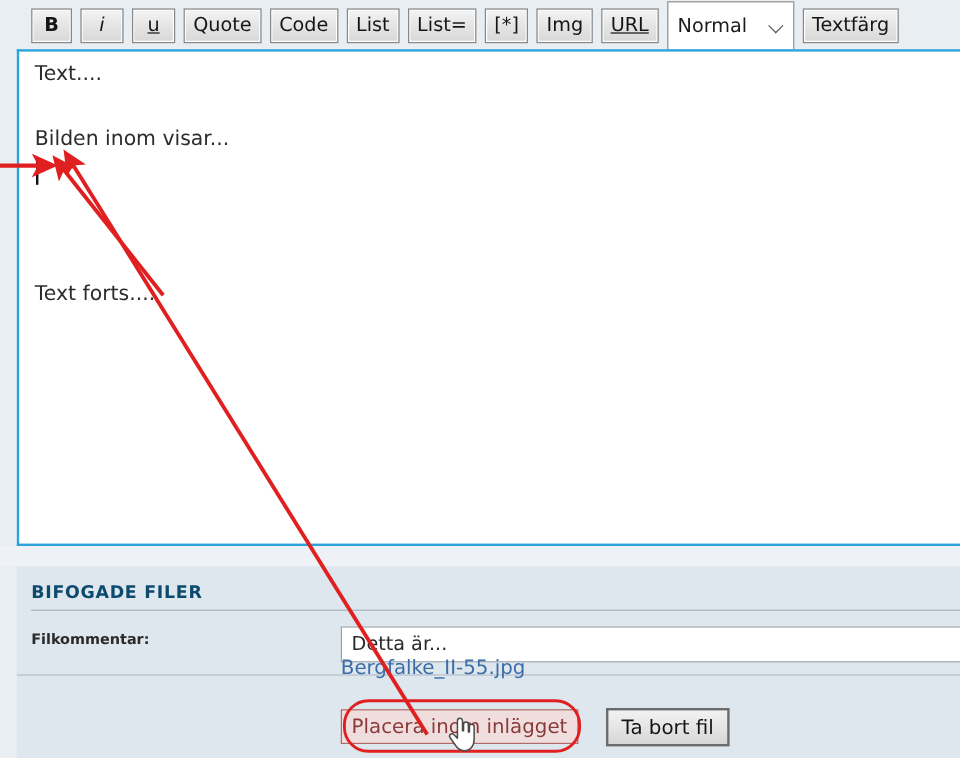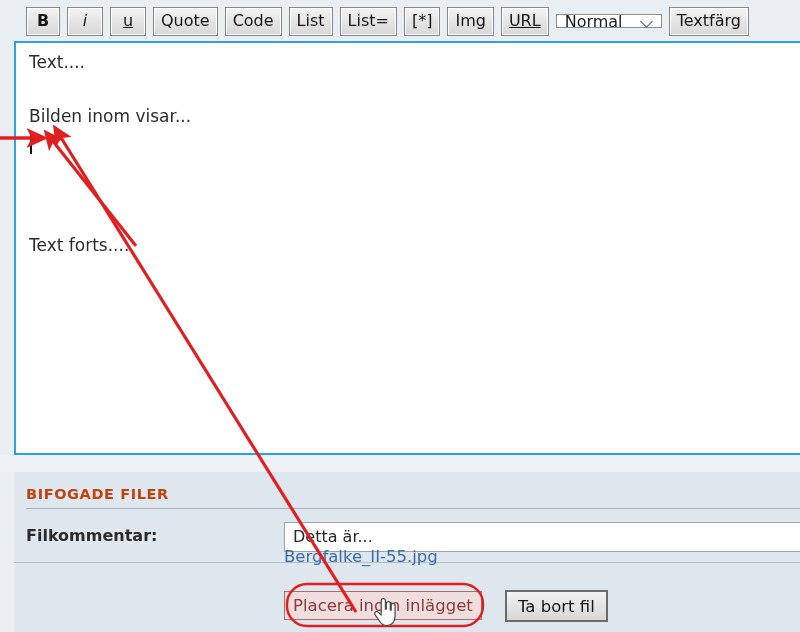--- a/index.html
+++ b/index.html
@@ -55,21 +55,21 @@
     user-select: none;
   }
   .tbtn.bold  { font-weight: bold; min-width: 18px; }
   .tbtn.ital  { font-style: italic; min-width: 14px; padding: 0 10px; }
   .tbtn.und   { text-decoration: underline; min-width: 18px; padding: 0 8px; }
   .tbtn.urlb  { text-decoration: underline; }
 
   .tselect {
     background: #ffffff;
     border: 1px solid #8d8d8d;
-    height: 14px;
+    height: 41px;
     min-width: 106px;
     display: inline-flex;
     align-items: center;
     justify-content: space-between;
     padding: 0 7px 0 8px;
     font-size: 16px;
     color: #1b1b1b;
     cursor: pointer;
     box-sizing: border-box;
   }
@@ -152,35 +152,35 @@
     background: #dee6ee;
     box-sizing: border-box;
   }
   .panel-title {
     position: absolute;
     left: 12px;
     top: 14px;
     font-size: 14.5px;
     font-weight: bold;
     letter-spacing: 0.6px;
-    color: #c2410c;
+    color: #0c4a6e;
   }
   .panel-divider {
     position: absolute;
     left: 12px;
     top: 36px;
     width: 788px;
     height: 1px;
     background: #a9b3bd;
   }
   .field-label {
     position: absolute;
     left: 12px;
     top: 54px;
-    font-size: 16px;
+    font-size: 12px;
     font-weight: bold;
     color: #2a2a2a;
   }
   .comment-input {
     position: absolute;
     left: 270px;
     top: 50px;
     width: 540px;
     height: 30px;
     background: #ffffff;

